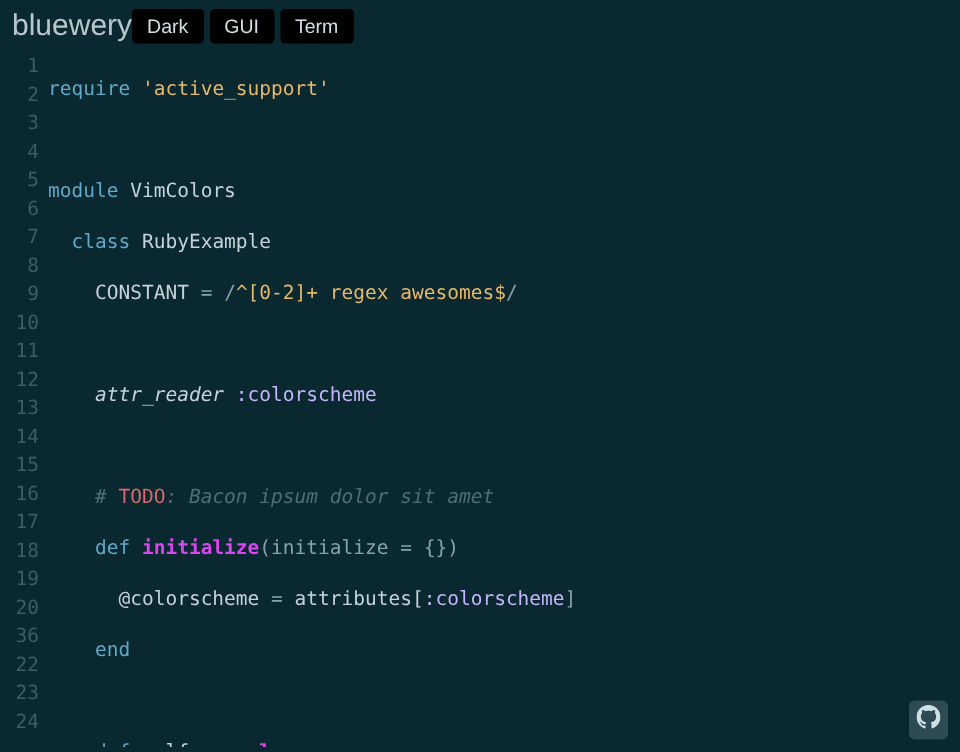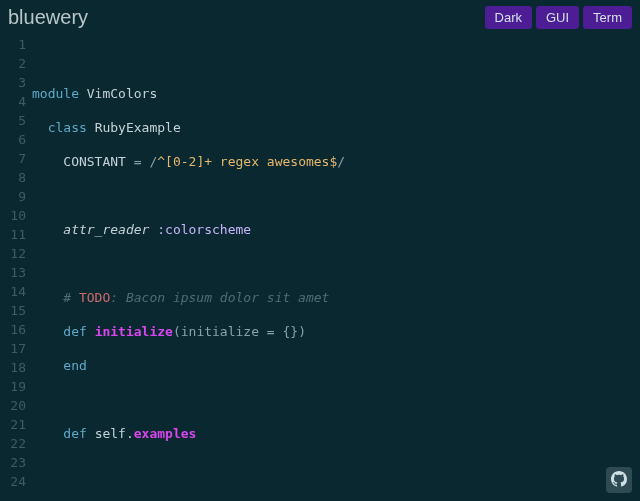--- a/index.html
+++ b/index.html
@@ -10,31 +10,31 @@
     background: #0a2830;
     font-family: Consolas, Menlo, "DejaVu Sans Mono", monospace;
     font-size: 13px;
     color: #c5d6dc;
     overflow: hidden;
     position: relative;
   }
   .topbar {
     display: flex;
     align-items: center;
-    justify-content: space-between;
+    justify-content: flex-start;
     padding: 6px 8px 4px 8px;
   }
   .title {
     font-family: "Helvetica Neue", Arial, sans-serif;
     font-size: 20px;
     color: #b9c7cb;
   }
   .buttons { display: flex; gap: 4px; }
   .btn {
-    background: #4c1d95;
+    background: #000000;
     color: #d3e0e4;
     font-family: "Helvetica Neue", Arial, sans-serif;
     font-size: 13px;
     padding: 4px 10px;
     border-radius: 3px;
     cursor: pointer;
     user-select: none;
   }
   .editor {
     display: flex;
@@ -113,36 +113,38 @@
     <div class="gline">11</div>
     <div class="gline">12</div>
     <div class="gline">13</div>
     <div class="gline">14</div>
     <div class="gline">15</div>
     <div class="gline">16</div>
     <div class="gline">17</div>
     <div class="gline">18</div>
     <div class="gline">19</div>
     <div class="gline">20</div>
-    <div class="gline">21</div>
+    <div class="gline">36</div>
     <div class="gline">22</div>
     <div class="gline">23</div>
     <div class="gline">24</div>
   </div>
 
   <div class="code">
+<div class="line"><span class="kw">require</span> <span class="str">'active_support'</span></div>
 <div class="line"></div>
 <div class="line"><span class="kw">module</span> <span class="const">VimColors</span></div>
 <div class="line">  <span class="kw">class</span> <span class="const">RubyExample</span></div>
 <div class="line">    <span class="const">CONSTANT</span><span class="op"> = </span><span class="regd">/</span><span class="str">^[0-2]+ regex awesomes$</span><span class="regd">/</span></div>
 <div class="line"></div>
 <div class="line">    <span class="attr">attr_reader</span> <span class="sym">:colorscheme</span></div>
 <div class="line"></div>
 <div class="line">    <span class="cmt"># </span><span class="todo">TODO</span><span class="cmt">: Bacon ipsum dolor sit amet</span></div>
 <div class="line">    <span class="kw">def</span> <span class="call">initialize</span><span class="punc">(initialize = {})</span></div>
+<div class="line">      <span class="ivar">@colorscheme</span><span class="op"> = </span><span class="ident">attributes[</span><span class="sym">:colorscheme</span><span class="punc">]</span></div>
 <div class="line">    <span class="kw">end</span></div>
 <div class="line"></div>
 <div class="line">    <span class="kw">def</span> <span class="ident">self.</span><span class="call">examples</span></div>
 
 
 
 
 
 
 

